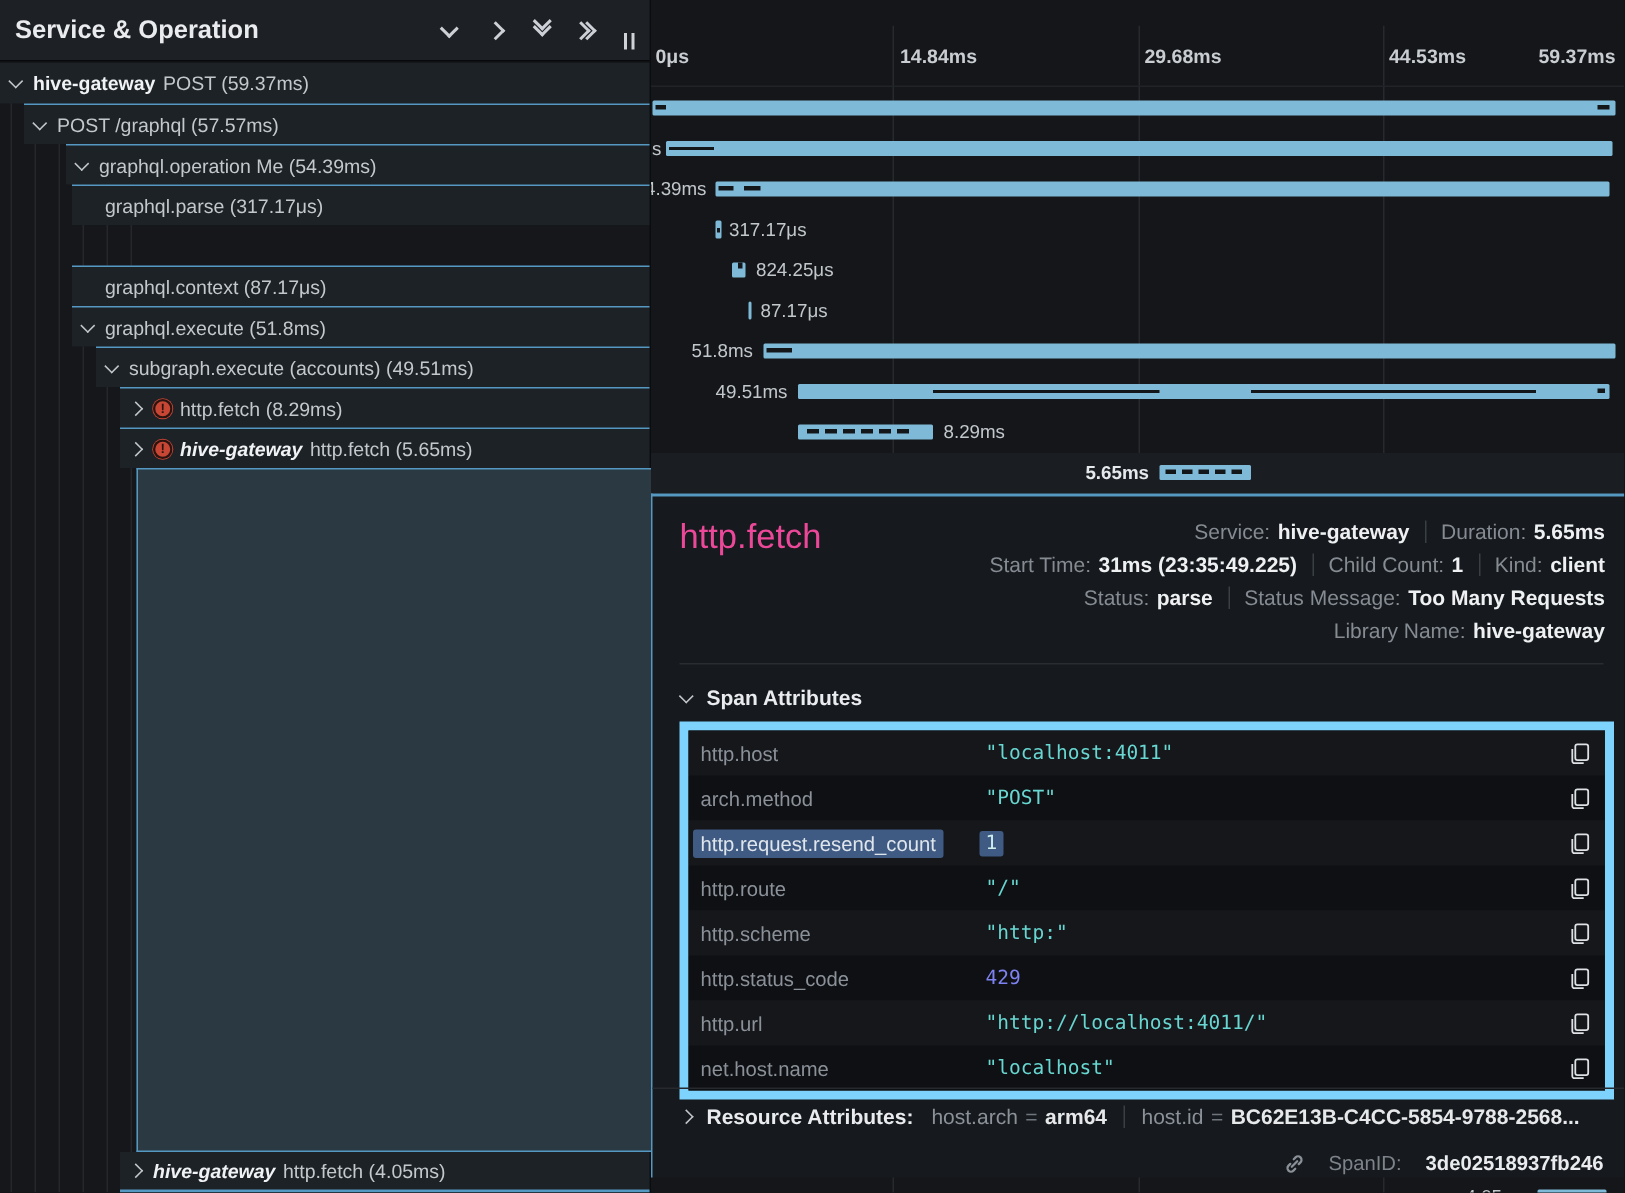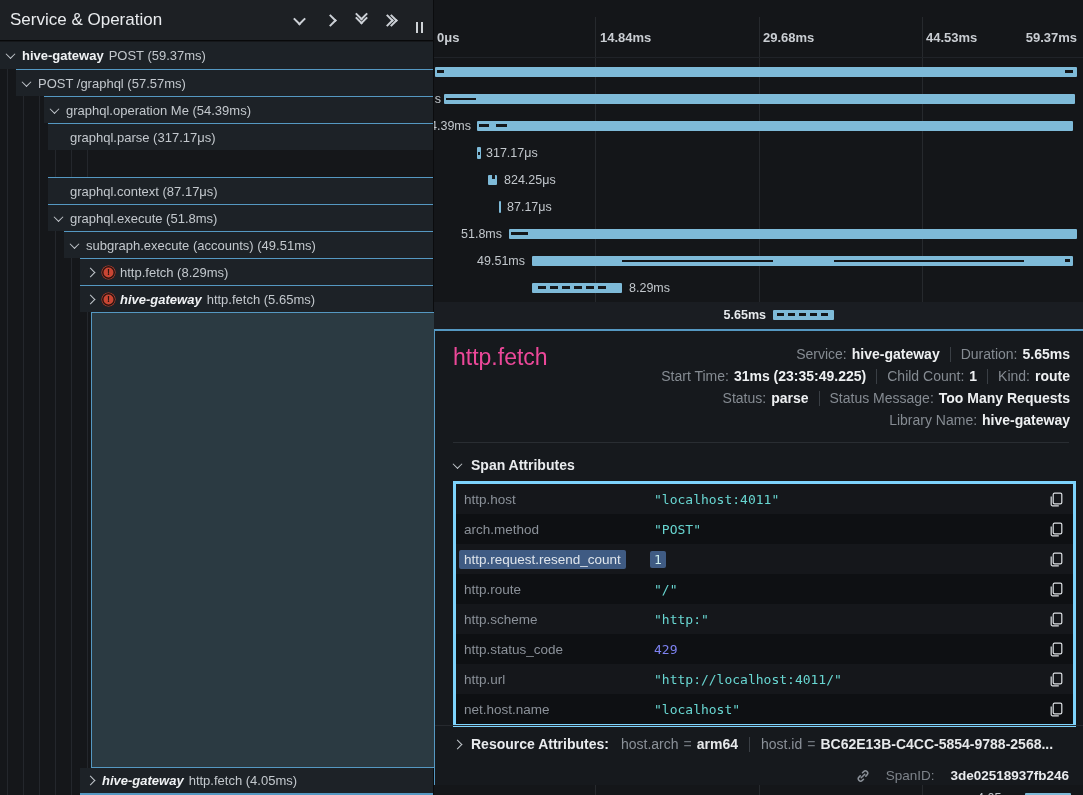--- a/index.html
+++ b/index.html
@@ -20,21 +20,21 @@
   .trackrow{position:absolute;left:0;width:100%;height:27px}
   .trackrow.sel{background:#1a1d22}
   .bar{position:absolute;top:8px;height:10px;background:var(--bar);border-radius:1px}
   .mk{position:absolute;top:3px;height:3px;background:#14171a}
   .mk.thin{top:4px;height:2px}
   .dur{position:absolute;top:6px;font-size:12.5px;color:#c2c7cc;white-space:nowrap}
 
   
   .lpane{position:absolute;left:0;top:0;width:434px;height:795px;background:var(--gutter);border-right:1px solid #0b0c0e;z-index:3}
   .lheader{position:absolute;left:0;top:0;width:100%;height:41px;background:#1d2024;border-bottom:1px solid #08090a;display:flex;align-items:center}
-  .ltitle{font-size:17px;font-weight:400;color:#e9ebee;padding-left:10px;flex:1}
+  .ltitle{font-size:17px;font-weight:700;color:#e9ebee;padding-left:10px;flex:1}
   .hic{display:flex;align-items:center;justify-content:center;width:18px;height:18px;margin-right:13px;cursor:pointer}
   .guide{position:absolute;top:42px;bottom:0;width:1px;background:#24272c}
   .trow{position:absolute;height:27px;right:0;background:var(--rowbg);border-top:1px solid var(--line);display:flex;align-items:center;gap:5px;padding-left:4px;font-size:13px;color:#c3c8cd;white-space:nowrap;cursor:pointer}
   .trow.first{border-top:none}
   .svc{font-weight:700;color:#f0f2f4}
   .svc.it{font-style:italic}
   .svc:empty{display:none}
   .chv{width:13px;height:13px;display:flex;align-items:center;justify-content:center;flex:none}
   .ck{display:inline-block;width:7px;height:7px;border-right:1.7px solid #c2c7cc;border-bottom:1.7px solid #c2c7cc}
   .ck.d{transform:rotate(45deg) translate(-1px,-1px)}
@@ -52,21 +52,21 @@
   
   .detail{position:absolute;left:0;top:312px;width:649px;height:456px;background:var(--detailbg);border-top:2px solid var(--line);border-left:1px solid var(--line);z-index:2}
   .dtitle{position:absolute;left:18px;top:13px;font-size:23px;color:#ec4899}
   .meta{position:absolute;right:13px;top:12px;text-align:right}
   .mrow{display:flex;justify-content:flex-end;align-items:center;height:22px;font-size:14px}
   .ml{color:var(--muted);margin-right:5px}
   .mv{color:var(--white);font-weight:700}
   .msep{width:1px;height:15px;background:#3a3f45;margin:0 10px}
   .ddiv{position:absolute;left:18px;right:14px;top:111px;height:1px;background:#292d32}
   .sahead{position:absolute;left:16px;top:126px;display:flex;align-items:center;gap:7px;font-size:14px;font-weight:700;color:#e9ebee;cursor:pointer}
-  .attrs{position:absolute;left:18px;top:150px;width:623px;border:3px solid #7dd3fc}
+  .attrs{position:absolute;left:18px;top:150px;width:623px;border:6px solid #7dd3fc}
   .arow{display:grid;grid-template-columns:190px 1fr 34px;align-items:center;height:30px;padding-left:8px;font-size:13.5px}
   .arow:nth-child(odd){background:#15171b}
   .arow:nth-child(even){background:#0e1013}
   .ak{color:#8b9199;white-space:nowrap}
   .av{font-family:"DejaVu Sans Mono",monospace;font-size:13px;color:var(--cyan);white-space:nowrap}
   .av.num{color:var(--indigo)}
   .ak .hl{background:var(--sel);color:#dfe5ec;padding:2px 5px;margin-left:-5px;border-radius:2px}
   .av .hl{background:var(--sel);color:#cfeeed;padding:1px 4px;margin-left:-4px;border-radius:2px}
   .cpy{display:flex;align-items:center;justify-content:center;cursor:pointer}
   .resrow{position:absolute;left:0;right:0;top:394px;border-top:1px solid #26292e;padding:10px 14px 0 16px;display:flex;align-items:center;font-size:14px;white-space:nowrap;overflow:hidden}
@@ -177,21 +177,21 @@
           <span class="mv">5.65ms</span>
         </div>
         <div class="mrow">
           <span class="ml">Start Time:</span>
           <span class="mv">31ms (23:35:49.225)</span>
           <span class="msep"></span>
           <span class="ml">Child Count:</span>
           <span class="mv">1</span>
           <span class="msep"></span>
           <span class="ml">Kind:</span>
-          <span class="mv">route</span>
+          <span class="mv">client</span>
         </div>
         <div class="mrow">
           <span class="ml">Status:</span>
           <span class="mv">parse</span>
           <span class="msep"></span>
           <span class="ml">Status Message:</span>
           <span class="mv">Too Many Requests</span>
         </div>
         <div class="mrow">
           <span class="ml">Library Name:</span>

